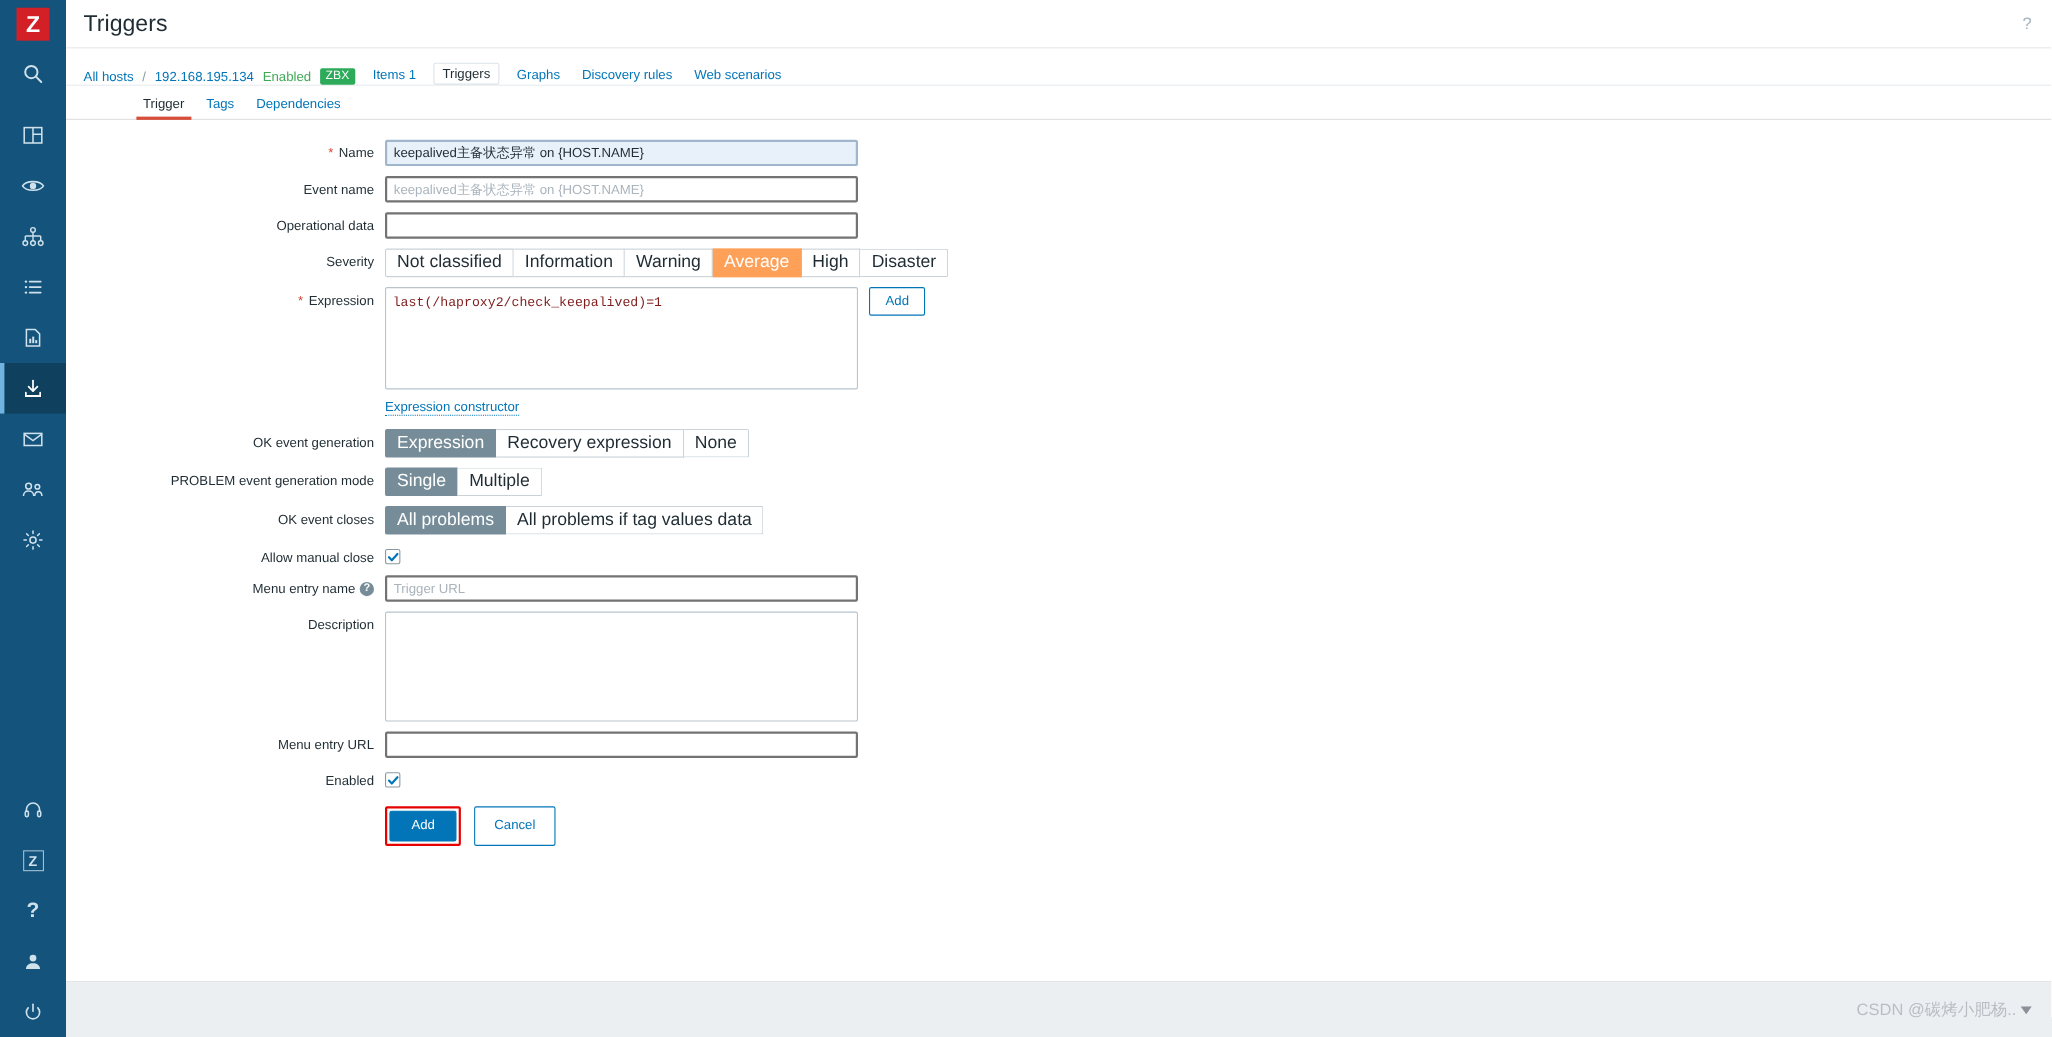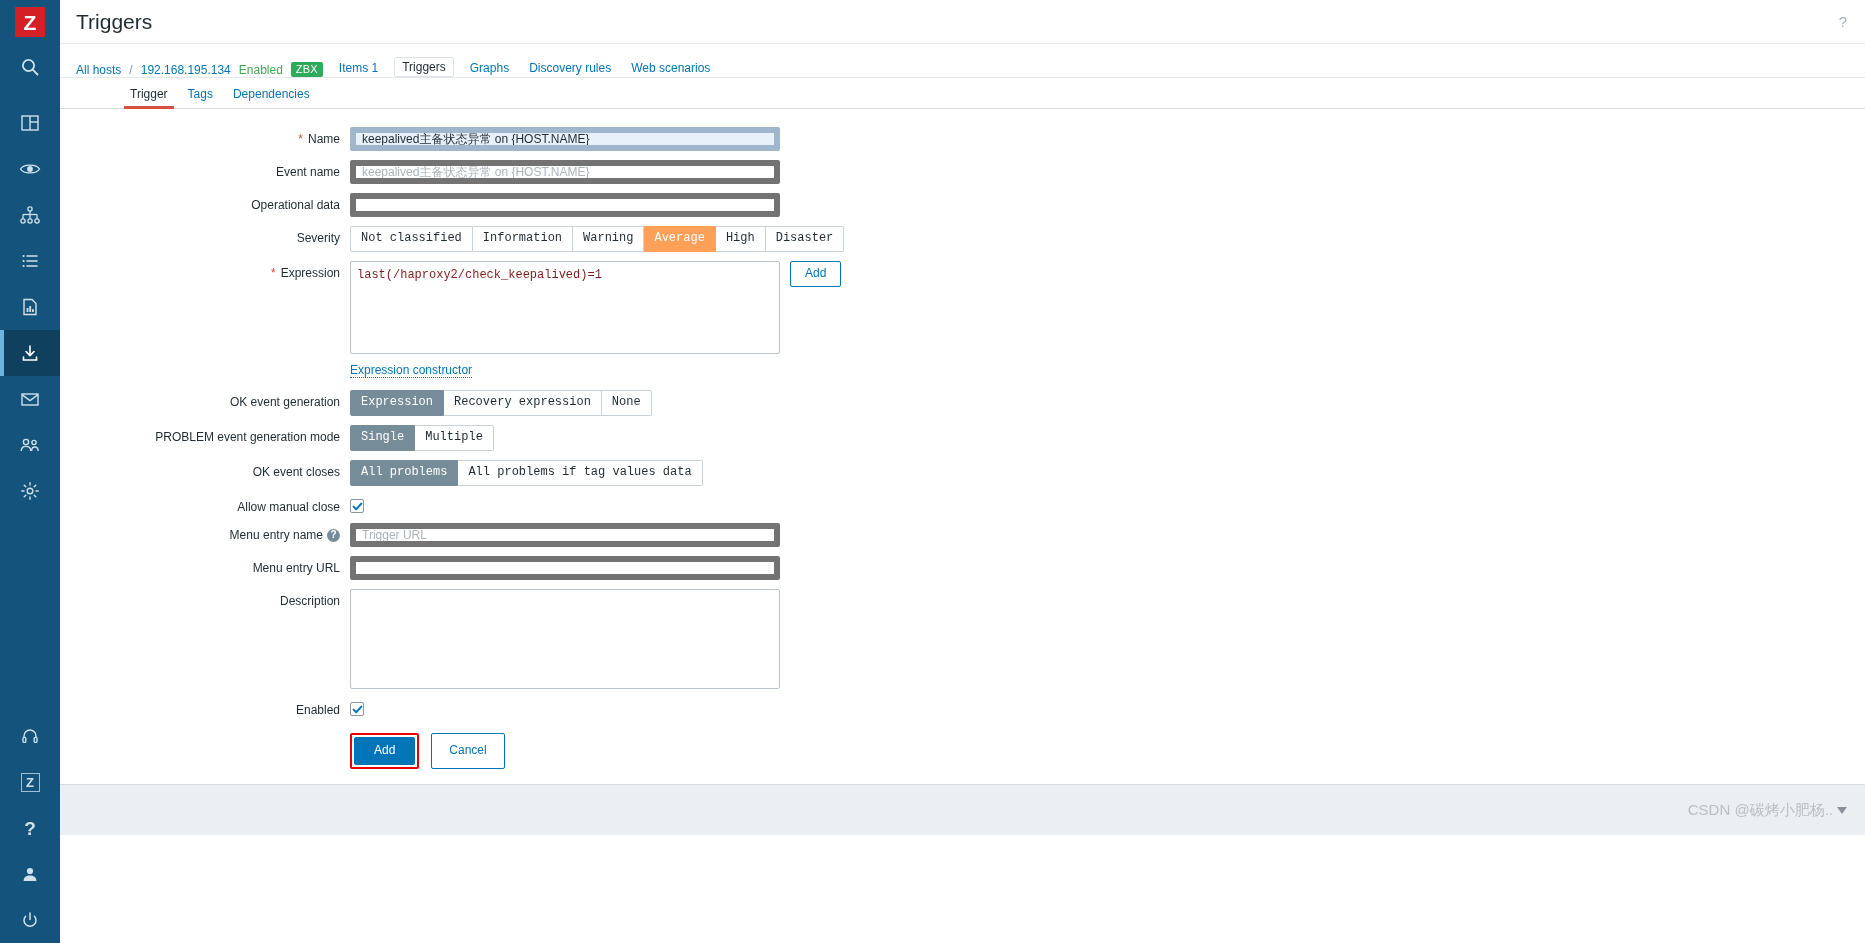--- a/index.html
+++ b/index.html
@@ -49,21 +49,21 @@
   .sb-zicon {
     width: 19px; height: 19px; border: 1.5px solid #9fc0d4;
     color: #cfe1ec; font-size: 13px; font-weight: bold;
     display: flex; align-items: center; justify-content: center;
     line-height: 1;
   }
   .sb-qmark { color: #cfe1ec; font-size: 19px; font-weight: bold; line-height: 1; }
 
   
   .main {
-    flex: 1 1 auto; height: 835px;
+    flex: 1 1 auto; height: 943px;
     display: flex; flex-direction: column;
     background: #ffffff;
     position: relative;
   }
   .topbar {
     height: 44px; min-height: 44px;
     background: #ffffff;
     display: flex; align-items: center;
     padding: 0 14px 0 16px;
     border-bottom: 1px solid #e3e9ed;
@@ -134,21 +134,21 @@
     display: inline-flex; align-items: center; justify-content: center;
     width: 13px; height: 13px; border-radius: 50%;
     background: #768d99; color: #fff; font-size: 10px; font-weight: bold;
     line-height: 1; cursor: pointer;
   }
   .ctl { display: flex; align-items: flex-start; }
 
   input.txt, textarea.txt {
     font-family: "Liberation Sans", sans-serif;
     font-size: 12px; color: #1f2c33;
-    border: 6px solid #737373; border-radius: 2px;
+    border: 2px solid #737373; border-radius: 2px;
     padding: 4px 6px; outline: none; background: #fff;
     height: 24px;
   }
   input.txt { width: 430px; }
   input.txt.focused { background: #e8f0fa; border-color: #9fb6cc; }
   input.txt::placeholder, textarea.txt::placeholder { color: #aab4bc; }
   textarea.expr {
     width: 430px; height: 93px; resize: none;
     font-family: "Liberation Mono", monospace; font-size: 12px;
     line-height: 1.4; padding: 5px 6px;
@@ -158,25 +158,24 @@
   textarea.desc {
     width: 430px; height: 100px; resize: none;
     font-family: "Liberation Sans", sans-serif; font-size: 12px;
     padding: 5px 6px; border: 1px solid #b8c3cc; border-radius: 2px;
     outline: none; color: #1f2c33; background: #fff;
   }
 
   
   .seg { display: flex; }
   .seg .sg {
-    font-size: 12px; color: #1f2c33; background: #fff;
+    font-size: 16px; color: #1f2c33; background: #fff;
     border: 1px solid #c9d2d8; border-left: none;
     padding: 4px 10px 5px; cursor: pointer; white-space: nowrap;
     line-height: 15px;
-    font-family: Liberation Mono, monospace;
   }
   .seg .sg:first-child { border-left: 1px solid #c9d2d8; border-radius: 2px 0 0 2px; }
   .seg .sg:last-child { border-radius: 0 2px 2px 0; }
   .seg .sg.sel-avg {
     background: #ffa059; border-color: #ffa059; color: #fff;
   }
   .seg .sg.sel-gray {
     background: #768d99; border-color: #768d99; color: #fff;
   }
 
@@ -506,30 +505,30 @@
         <div class="lbl">
           <span>Menu entry name</span>
           <span class="help-icon">?</span>
         </div>
         <div class="ctl">
           <input class="txt" type="text" placeholder="Trigger URL" style="">
         </div>
       </div>
 
       <div class="row">
+        <div class="lbl">Description</div>
+        <div class="ctl">
+          <textarea class="desc" style=""></textarea>
+        </div>
+      </div>
+
+      <div class="row">
         <div class="lbl">Menu entry URL</div>
         <div class="ctl">
           <input class="txt" type="text" style="">
-        </div>
-      </div>
-
-      <div class="row">
-        <div class="lbl">Description</div>
-        <div class="ctl">
-          <textarea class="desc" style=""></textarea>
         </div>
       </div>
 
       <div class="row">
         <div class="lbl">Enabled</div>
         <div class="ctl">
           <div class="chk">
             <svg width="11" height="11" viewBox="0 0 11 11" fill="none" stroke="#0275b8" stroke-width="2">
               <path d="M1.6 5.6 L4.2 8.3 L9.3 2.6" stroke-linecap="round" stroke-linejoin="round"></path>
             </svg>

